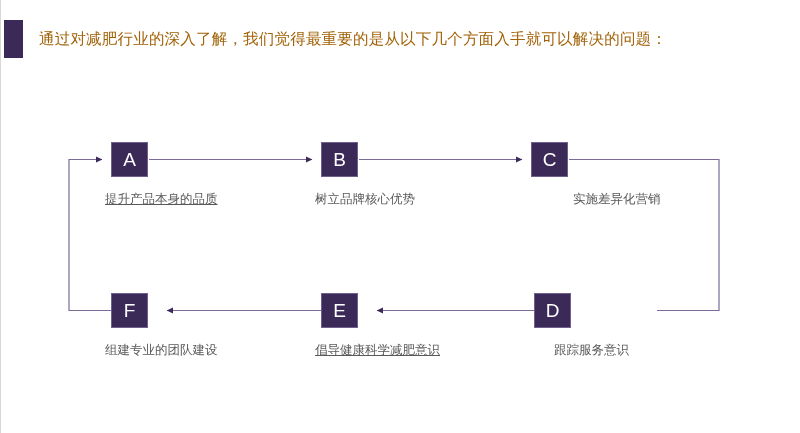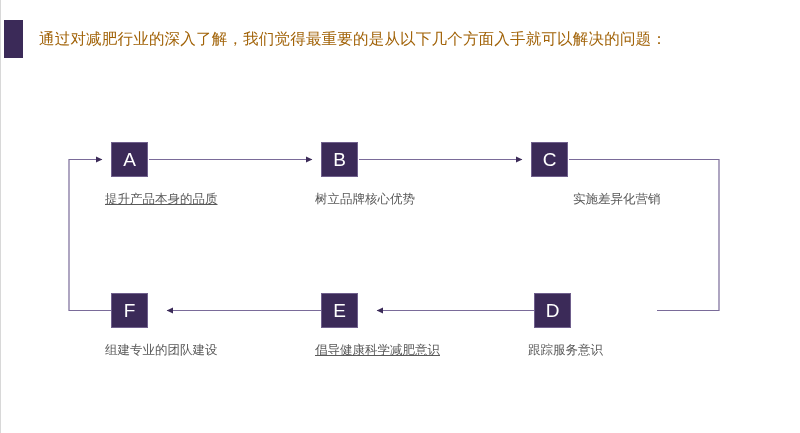--- a/index.html
+++ b/index.html
@@ -118,21 +118,21 @@
     <div class="node" style="left:110px; top:142px;"><span>A</span></div>
     <div class="node-label" style="left:104px; top:191px;text-decoration:underline;">提升产品本身的品质</div>
 
     <div class="node" style="left:320px; top:142px;"><span>B</span></div>
     <div class="node-label" style="left:314px; top:191px;">树立品牌核心优势</div>
 
     <div class="node" style="left:530px; top:142px;"><span>C</span></div>
     <div class="node-label" style="left:527px; top:191px;margin-left:45px;">实施差异化营销</div>
 
     <div class="node" style="left:533px; top:293px;"><span>D</span></div>
-    <div class="node-label" style="left:527px; top:342px;text-align:right;">跟踪服务意识</div>
+    <div class="node-label" style="left:553px; top:342px;text-align:right;">跟踪服务意识</div>
 
     <div class="node" style="left:320px; top:293px;"><span>E</span></div>
     <div class="node-label" style="left:314px; top:342px;text-decoration:underline;">倡导健康科学减肥意识</div>
 
     <div class="node" style="left:110px; top:293px;"><span>F</span></div>
     <div class="node-label" style="left:104px; top:342px;text-align:center;">组建专业的团队建设</div>
 
   </div>
 </div>
 

